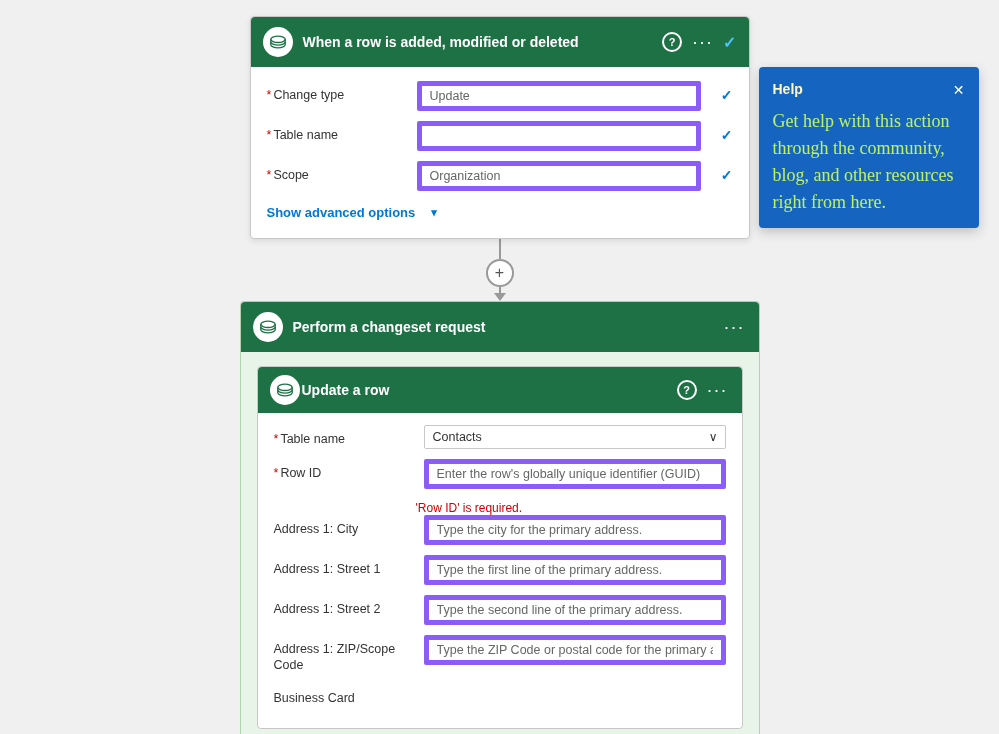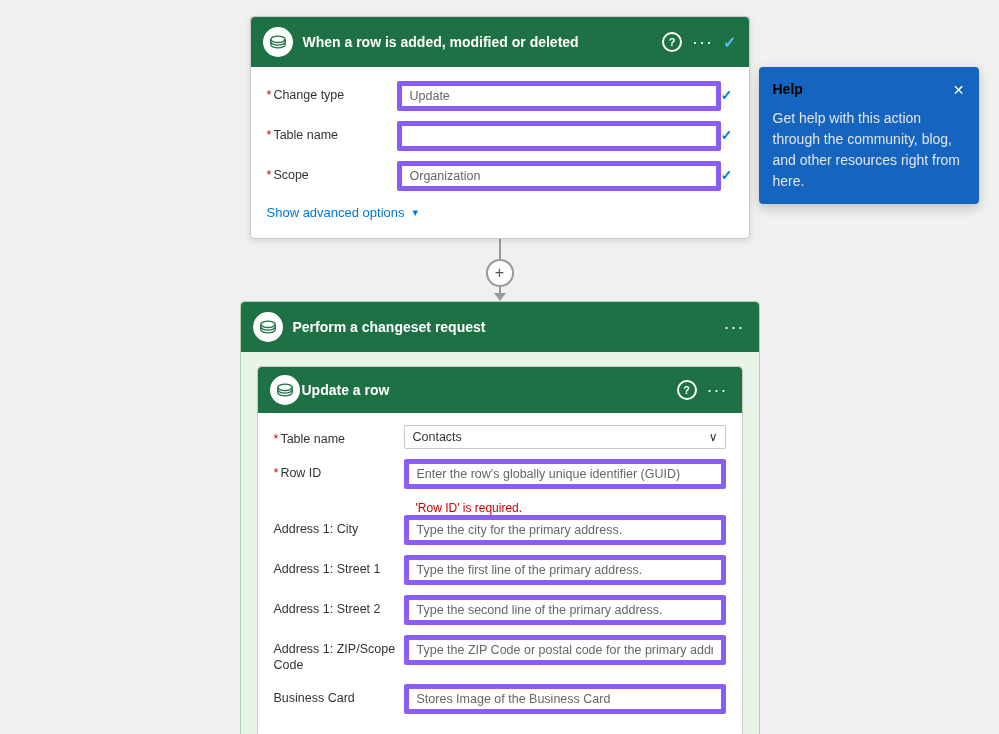--- a/index.html
+++ b/index.html
@@ -72,21 +72,21 @@
     .card-body {
       padding: 14px 16px;
       position: relative;
     }
 
     
     .form-row {
       display: flex;
       align-items: flex-start;
       margin-bottom: 10px;
-      gap: 0;
+      gap: 20px;
     }
 
     .form-label {
       width: 130px;
       min-width: 130px;
       font-size: 12.5px;
       color: #333;
       padding-top: 6px;
       line-height: 1.3;
     }
@@ -156,26 +156,27 @@
       width: 130px;
       min-width: 130px;
     }
 
     
     .advanced-options-link {
       color: #0078d4;
       font-size: 13px;
       display: flex;
       align-items: center;
-      gap: 8px;
+      gap: 16px;
       cursor: pointer;
       padding: 4px 0;
       text-decoration: none;
       border: none;
       background: none;
+      font-weight: bold;
     }
 
     
     .connector {
       display: flex;
       flex-direction: column;
       align-items: center;
       margin: 0;
       gap: 0;
     }
@@ -270,36 +271,37 @@
     .help-tooltip-header {
       display: flex;
       align-items: center;
       justify-content: space-between;
       margin-bottom: 8px;
     }
 
     .help-tooltip-title {
       font-size: 14px;
       font-weight: 700;
-      color: #000000;
+      color: #fef9c3;
     }
 
     .help-tooltip-close {
       cursor: pointer;
       color: #fff;
       font-size: 14px;
       background: none;
       border: none;
       line-height: 1;
     }
 
     .help-tooltip-text {
-      color: #e5e5e5;
-      font-size: 14px;
+      color: #bef264;
+      font-size: 18px;
       line-height: 1.5;
+      font-family: Liberation Serif, serif;
     }
 
     .first-card-wrapper {
       position: relative;
     }
 
     
     .first-card-body {
       position: relative;
     }
@@ -486,21 +488,20 @@
             <input class="form-input" placeholder="Type the second line of the primary address." style="">
           </div>
 
           <div class="form-row">
             <label class="form-label">Address 1: ZIP/Scope Code</label>
             <input class="form-input" placeholder="Type the ZIP Code or postal code for the primary address." style="">
           </div>
 
           <div class="form-row">
             <label class="form-label">Business Card</label>
-            <input class="form-input" placeholder="Stores Image of the Business Card" style="">
           </div>
 
         </div>
       </div>
     </div>
   </div>
 
 </div>
 
 </body></html>

